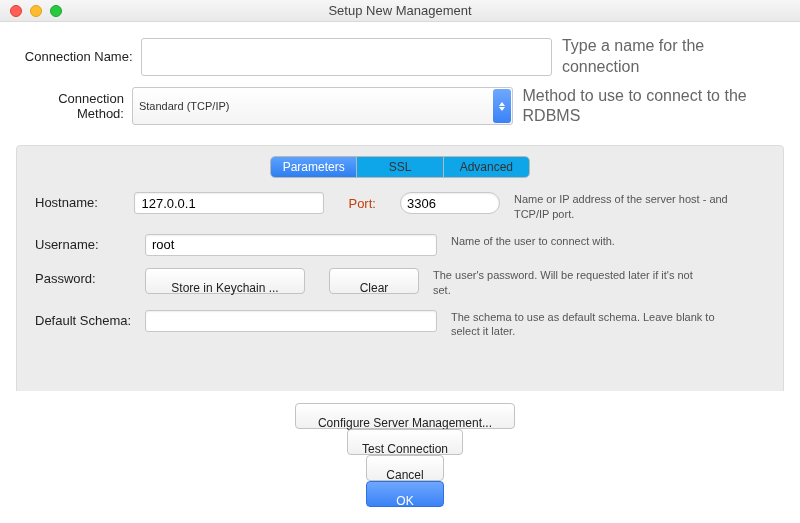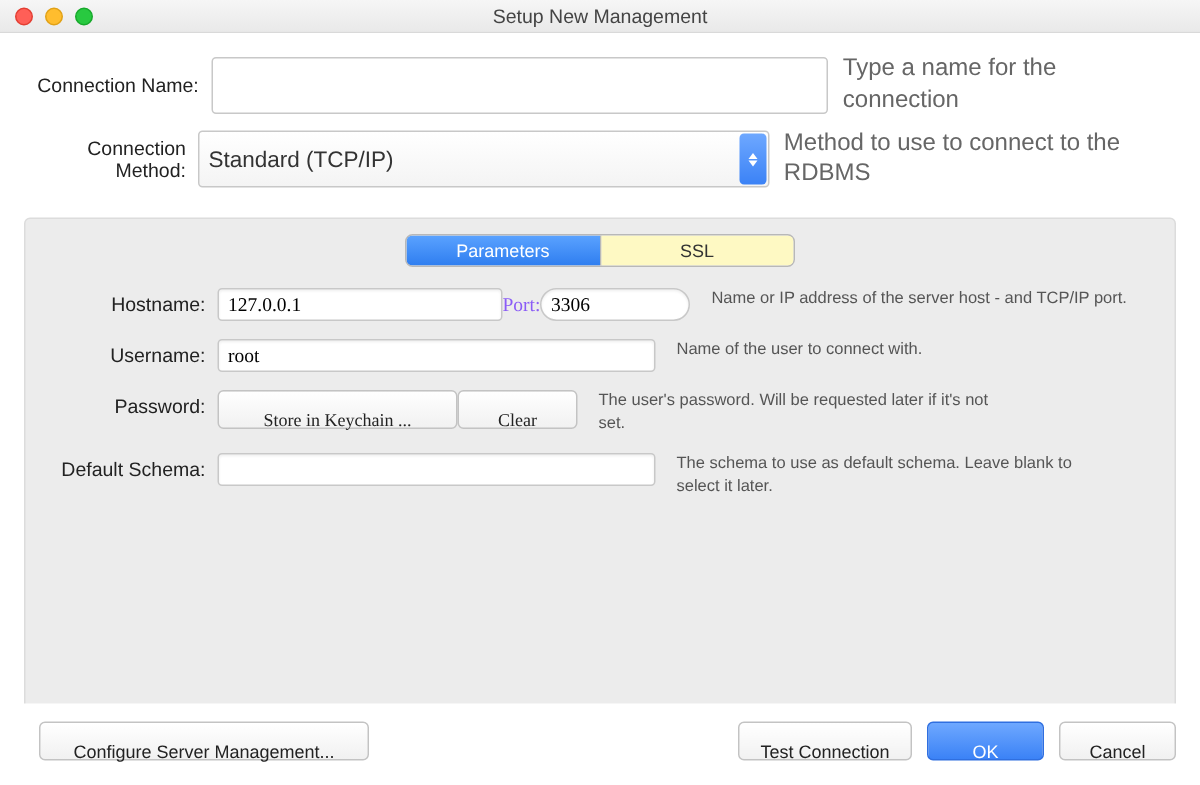--- a/index.html
+++ b/index.html
@@ -38,21 +38,21 @@
     }
     .hint {
       font-size: 16px; color:#666; margin-left: 10px; line-height: 1.3;
     }
     input[type=text].field, .select {
       height: 38px;
       border: 1px solid #c8c8c8;
       border-radius: 3px;
       background: #fff;
       padding: 0 6px;
-      font-size: 15px;
+      font-size: 11px;
       font-family: inherit;
     }
     .field.name { width: 430px; }
     .select-wrap {
       position: relative; width: 430px;
     }
     .select {
       width: 100%; padding-right: 22px; display:flex; align-items:center;
       background: linear-gradient(#ffffff,#f4f4f4);
     }
@@ -79,46 +79,47 @@
     }
     .segmented {
       display:flex; justify-content:center; padding:10px 0 14px 0;
     }
     .seg {
       display:flex; width:260px; height:22px;
       border:1px solid #b8b8b8; border-radius:5px; overflow:hidden;text-align:center;
     }
     .seg-item {
       flex:1; display:flex; align-items:center; justify-content:center;
-      font-size:12px; background:#fef9c3; border-right:1px solid #b8b8b8;
+      font-size:12px; background:#0ea5e9; border-right:1px solid #b8b8b8;
     }
     .seg-item:last-child { border-right:none; }
     .seg-item.active {
       background: linear-gradient(#5aa2ff,#2f7ef0); color:#fff;
     }
     .panel-body { padding: 0 18px; }
     .prow { display:flex; align-items:flex-start; margin-bottom:12px; }
-    .plbl { width: 110px; text-align:right; padding-right:8px; font-size:13px; color:#222; padding-top:3px;}
-    .pfields { display:flex; gap:0; align-items:center;font-family:Liberation Serif, serif; }
+    .plbl { width: 110px; text-align:left; padding-right:8px; font-size:13px; color:#222; padding-top:3px;}
+    .pfields { display:flex; gap:24px; align-items:center; }
     .pin { height:22px; border:1px solid #c8c8c8; border-radius:3px; background:#fff; padding:0 6px; font-size:13px; font-family:inherit; box-shadow: inset 0 1px 2px rgba(0,0,0,0.07);}
     .w-host { width:190px; }
     .w-port { width:100px;border-radius:11px; }
     .w-full { width:292px; }
-    .portlbl { font-size:13px; color:#8b5cf6; }
+    .portlbl { font-size:13px; color:#c2410c; }
     .phint { font-size:11px; color:#555; width:280px; margin-left:14px; line-height:1.35;}
     .btn {
       height:22px; border:1px solid #c3c3c3; border-radius:4px;
       background:linear-gradient(#ffffff,#f1f1f1);
       font-size:12px; padding:12px 14px; font-family:inherit; color:#222;
     }
     .footer {
       position:absolute; bottom:0; left:0; right:0;
       padding: 12px 16px 16px 16px;
       display:flex; align-items:center;
       background:#ffffff;
+      flex-direction:column;
     }
     .footer .spacer { flex:1; }
     .footer .btn { margin-left:10px; min-width:78px;}
     .btn.primary {
       background: linear-gradient(#6ea8ff,#3b82f6);
       border-color:#2f6fe0; color:#fff; font-weight:500;
     }
   </style>
 </head>
 <body>
@@ -151,20 +152,21 @@
     </div>
     <div class="hint">Method to use to connect to the RDBMS</div>
   </div>
 </div>
 
 <div class="panel">
   <div class="segmented">
     <div class="seg">
       <div class="seg-item active">Parameters</div>
       <div class="seg-item">SSL</div>
+      <div class="seg-item">Advanced</div>
     </div>
   </div>
 
   <div class="panel-body">
 
     <div class="prow">
       <div class="plbl">Hostname:</div>
       <div class="pfields">
         <input class="pin w-host" type="text" value="127.0.0.1" style="">
         <span class="portlbl">Port:</span>
@@ -178,35 +180,35 @@
       <div class="pfields">
         <input class="pin w-full" type="text" value="root" style="">
       </div>
       <div class="phint">Name of the user to connect with.</div>
     </div>
 
     <div class="prow">
       <div class="plbl">Password:</div>
       <div class="pfields">
         <button class="btn" style="width:160px">Store in Keychain ...</button>
-        <button class="btn" style="width:80px">Clear</button>
+        <button class="btn" style="width:90px">Clear</button>
       </div>
       <div class="phint">The user's password. Will be requested later if it's not set.</div>
     </div>
 
     <div class="prow">
       <div class="plbl">Default Schema:</div>
       <div class="pfields">
         <input class="pin w-full" type="text" value="" style="">
       </div>
       <div class="phint">The schema to use as default schema. Leave blank to select it later.</div>
     </div>
 
   </div>
 </div>
 
 <div class="footer">
   <button class="btn" style="min-width:220px;text-align:center">Configure Server Management...</button>
   <div class="spacer"></div>
   <button class="btn">Test Connection</button>
+  <button class="btn">Cancel</button>
   <button class="btn primary">OK</button>
-  <button class="btn">Cancel</button>
 </div>
 
 </body></html>

